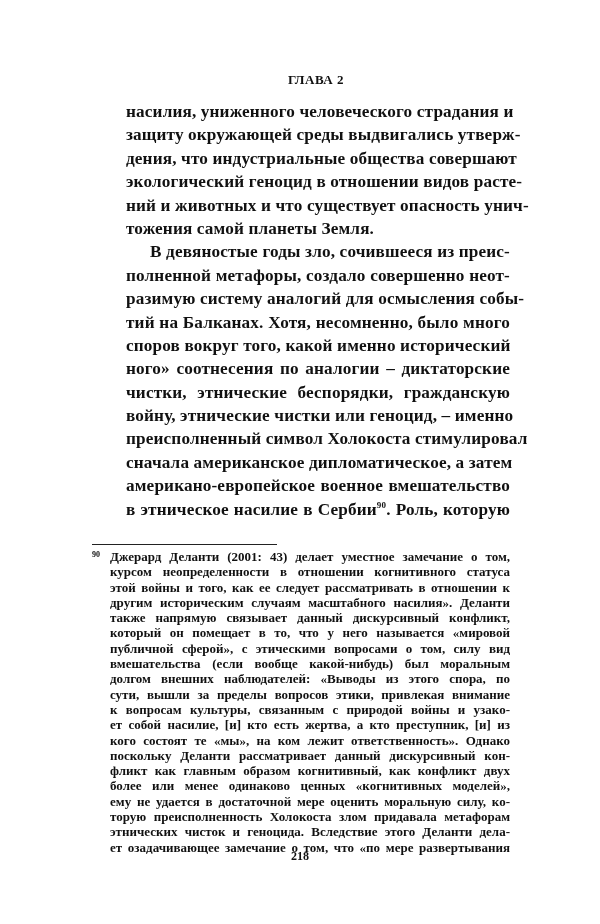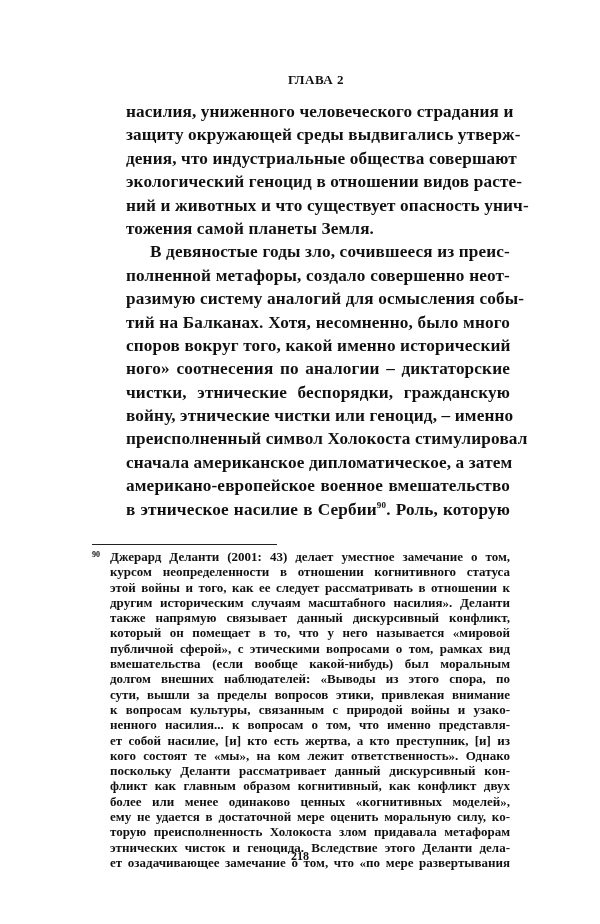--- a/index.html
+++ b/index.html
@@ -145,26 +145,25 @@
 
   <div class="footnote">
     <span class="fn-marker">90</span>
     <div class="fn-lines">
       <span class="fn-line">Джерард Деланти (2001: 43) делает уместное замечание о том,</span>
       <span class="fn-line">курсом неопределенности в отношении когнитивного статуса</span>
       <span class="fn-line">этой войны и того, как ее следует рассматривать в отношении к</span>
       <span class="fn-line">другим историческим случаям масштабного насилия». Деланти</span>
       <span class="fn-line">также напрямую связывает данный дискурсивный конфликт,</span>
       <span class="fn-line">который он помещает в то, что у него называется «мировой</span>
-      <span class="fn-line">публичной сферой», с этическими вопросами о том, рамках вид</span>
+      <span class="fn-line">публичной сферой», с этическими вопросами о том, силу вид</span>
       <span class="fn-line">вмешательства (если вообще какой-нибудь) был моральным</span>
       <span class="fn-line">долгом внешних наблюдателей: «Выводы из этого спора, по</span>
       <span class="fn-line">сути, вышли за пределы вопросов этики, привлекая внимание</span>
       <span class="fn-line">к вопросам культуры, связанным с природой войны и узако-</span>
-      <span class="fn-line">ненного насилия... к вопросам о том, что именно представля-</span>
       <span class="fn-line">ет собой насилие, [и] кто есть жертва, а кто преступник, [и] из</span>
       <span class="fn-line">кого состоят те «мы», на ком лежит ответственность». Однако</span>
       <span class="fn-line">поскольку Деланти рассматривает данный дискурсивный кон-</span>
       <span class="fn-line">фликт как главным образом когнитивный, как конфликт двух</span>
       <span class="fn-line">более или менее одинаково ценных «когнитивных моделей»,</span>
       <span class="fn-line">ему не удается в достаточной мере оценить моральную силу, ко-</span>
       <span class="fn-line">торую преисполненность Холокоста злом придавала метафорам</span>
       <span class="fn-line">этнических чисток и геноцида. Вследствие этого Деланти дела-</span>
       <span class="fn-line">ет озадачивающее замечание о том, что «по мере развертывания</span>
     </div>

